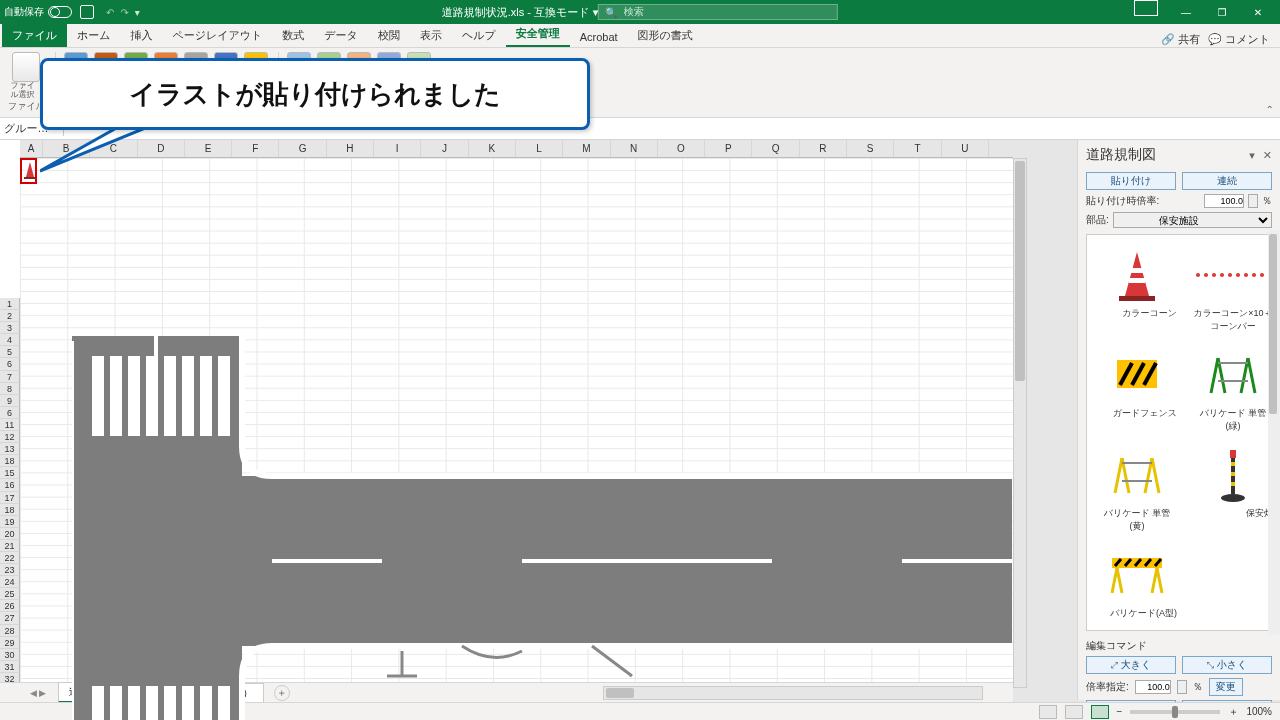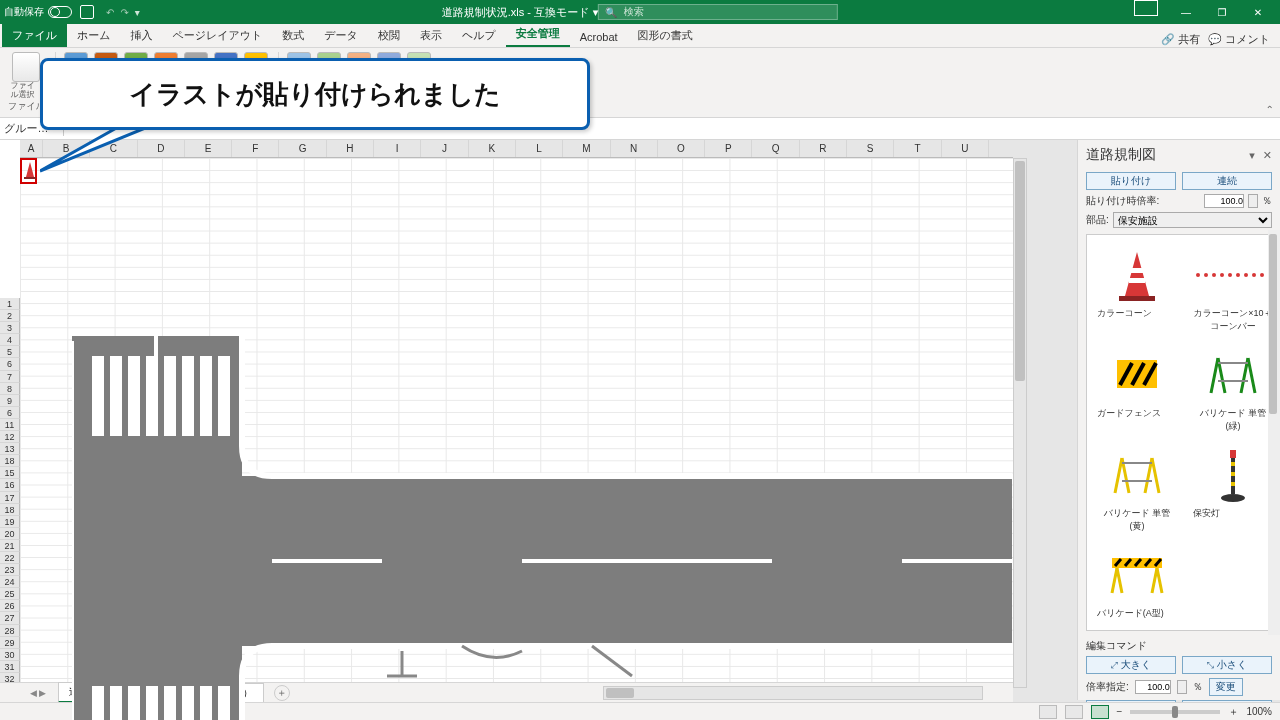--- a/index.html
+++ b/index.html
@@ -59,23 +59,23 @@
 
 .taskpane { position: absolute; right: 0; top: 140px; width: 203px; height: 560px; background: #f3f2f1; border-left: 1px solid #d6d6d6; display: flex; flex-direction: column; }
 .taskpane .tp-head { display: flex; align-items: center; padding: 6px 8px; }
 .taskpane .tp-title { font-size: 14px; color: #333; }
 .taskpane .tp-close { margin-left: auto; display: flex; gap: 8px; font-size: 11px; color: #666; }
 .taskpane .tp-btns { display: flex; gap: 6px; padding: 2px 8px; }
 .taskpane .tp-btn { flex: 1; height: 18px; background: #eaf3fb; border: 1px solid #7aa7c7; font-size: 10px; display: flex; align-items: center; justify-content: center; color: #1a4d7a; }
 .taskpane .tp-row { display: flex; align-items: center; gap: 4px; padding: 2px 8px; font-size: 10px; color: #333; }
 .taskpane .tp-row input { width: 40px; height: 14px; font-size: 9px; text-align: right; border: 1px solid #aaa; }
 .taskpane .tp-row .spin { width: 10px; height: 14px; border: 1px solid #aaa; background: #eee; }
-.taskpane .tp-row select { flex: 1; height: 16px; font-size: 10px; border: 1px solid #aaa; }
+.taskpane .tp-row select { flex: 1; height: 16px; font-size: 10px; border: 1px solid #aaa; padding-left: 41px; }
 .taskpane .gallery { flex: 1; background: #fff; margin: 4px 8px; border: 1px solid #ccc; overflow-y: auto; padding: 6px; display: grid; grid-template-columns: 1fr 1fr; gap: 4px 8px; }
-.taskpane .gitem { display: flex; flex-direction: column; align-items: flex-start; padding: 4px; }
+.taskpane .gitem { display: flex; flex-direction: column; align-items: flex-end; padding: 4px; }
 .taskpane .gitem .gimg { width: 80px; height: 60px; display: flex; align-items: center; justify-content: center; }
 .taskpane .gitem .glbl { font-size: 9px; color: #333; margin-top: 2px; text-align: center; }
 .taskpane .editcmd { padding: 4px 8px; font-size: 10px; color: #333; }
 .taskpane .editcmd .erow { display: flex; gap: 6px; margin-bottom: 4px; }
 .taskpane .editcmd .ebtn { flex: 1; height: 18px; background: #eaf3fb; border: 1px solid #7aa7c7; font-size: 10px; display: flex; align-items: center; justify-content: center; color: #1a4d7a; gap: 3px; }
 .taskpane .editcmd .ebtn .eico { font-size: 9px; }
 
 
 .sheettabs { position: absolute; left: 0; bottom: 18px; width: 1013px; height: 20px; background: #f3f2f1; border-top: 1px solid #d6d6d6; display: flex; align-items: center; padding: 0 30px; gap: 2px; }
 .sheettabs .nav { display: flex; gap: 2px; margin-right: 10px; color: #888; font-size: 9px; }

